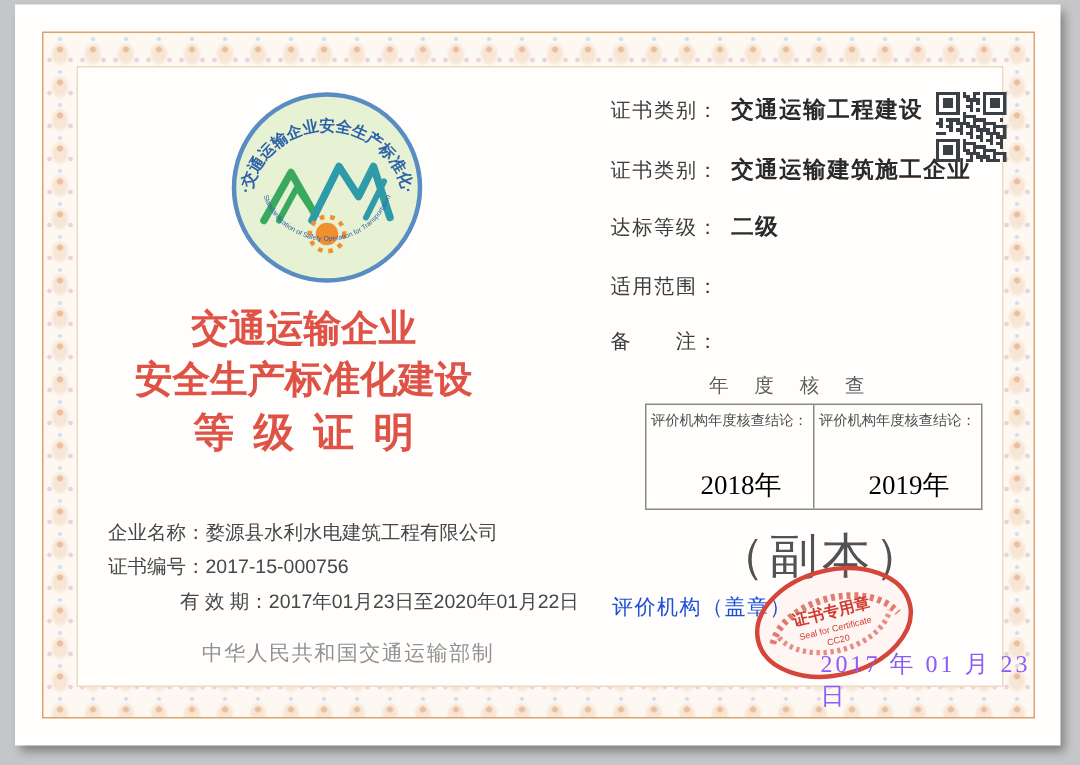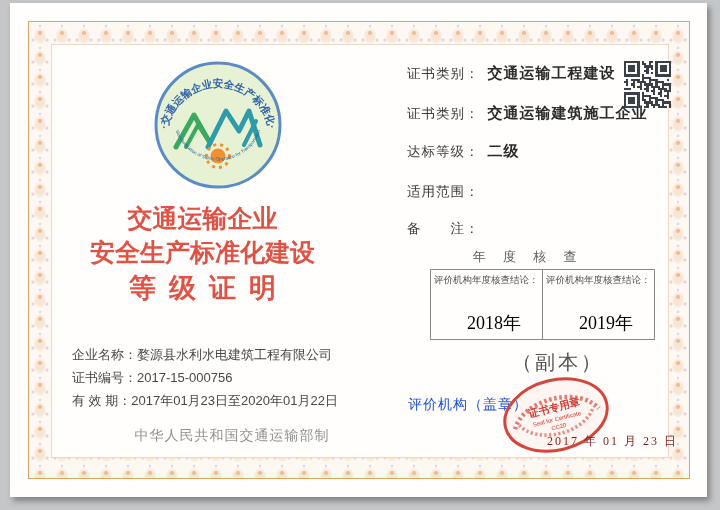--- a/index.html
+++ b/index.html
@@ -30,39 +30,39 @@
   .inner{
     position:absolute;left:41px;top:41px;width:616px;height:412px;
     background:#fffefc;border:1px solid #eed9c0;
   }
   .abs{position:absolute;}
   .title{color:#df5347;font-weight:bold;text-align:center;}
   .t1{left:45px;top:199px;width:295px;font-size:25px;}
   .t2{left:45px;top:233px;width:295px;font-size:25px;}
   .t3{left:45px;top:267px;width:295px;font-size:27px;letter-spacing:13px;text-indent:13px;text-align:center;}
   .info{color:#474747;font-size:13px;left:62px;width:320px;}
-  .i1{top:343px;} .i2{top:366px;} .i3{top:389px;}
+  .i1{top:343px;} .i2{top:366px;} .i3{top:389px;margin-left:48px;}
   .issuer{left:87px;top:424px;width:270px;text-align:center;color:#919191;font-size:14px;letter-spacing:1px;}
   .fieldrow{left:397px;color:#3c3c3c;font-size:13.5px;}
   .fieldrow .lab{letter-spacing:1px;}
   .fieldrow .val{font-size:15px;font-weight:bold;color:#2a2a2a;margin-left:8px;letter-spacing:1px;}
   .f0{top:61px;} .f1{top:101px;} .f2{top:139px;} .f3{top:179px;} .f4{top:216px;}
   .review-title{left:418px;top:245px;width:200px;text-align:center;color:#5c5c5c;
     font-size:13px;letter-spacing:7px;font-family:"Liberation Serif",serif;}
   .rtable{left:420px;top:266px;width:225px;height:71px;border:1px solid #8a8a8a;
     display:flex;box-sizing:border-box;}
   .rcell{flex:1;position:relative;font-family:"Liberation Serif",serif;}
   .rcell+.rcell{border-left:1px solid #8a8a8a;}
   .rcell .concl{position:absolute;left:3px;top:4px;font-size:9.5px;color:#4d4d4d;white-space:nowrap;}
   .rcell .yr{position:absolute;right:21px;bottom:4px;font-size:18px;color:#000000;}
-  .copymark{left:468px;top:346px;width:160px;text-align:center;color:#525252;font-size:20px;
+  .copymark{left:468px;top:346px;width:160px;color:#525252;font-size:32px;
     letter-spacing:3px;font-family:"Liberation Serif",serif;}
   .agency{left:398px;top:393px;color:#1d4ed8;font-size:14px;letter-spacing:1px;}
   .seal{left:486px;top:367px;width:120px;height:90px;transform:rotate(-14deg);}
-  .idate{left:537px;top:430px;color:#7f1d1d;font-size:12px;letter-spacing:2px;
+  .idate{left:537px;top:430px;color:#8b5cf6;font-size:16px;letter-spacing:2px;
     font-family:"Liberation Serif",serif;}
   .qr{left:614px;top:58px;width:47px;height:47px;}
   .emblem{left:142px;top:56px;width:132px;height:132px;}
 </style>
 </head>
 <body>
 
 <div class="paper">
   <div class="band"></div>
   <div class="frame"></div>

